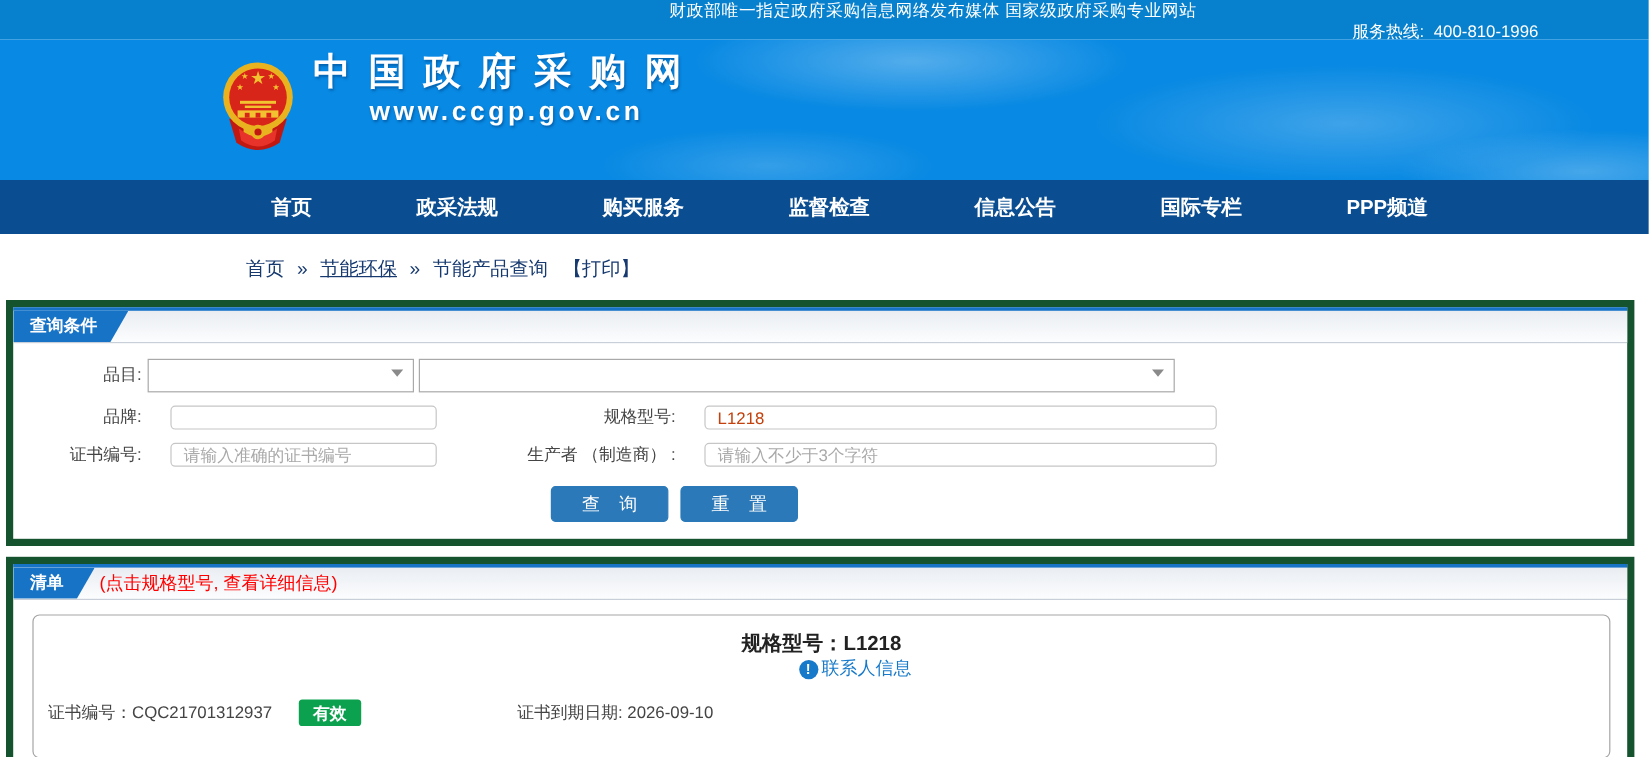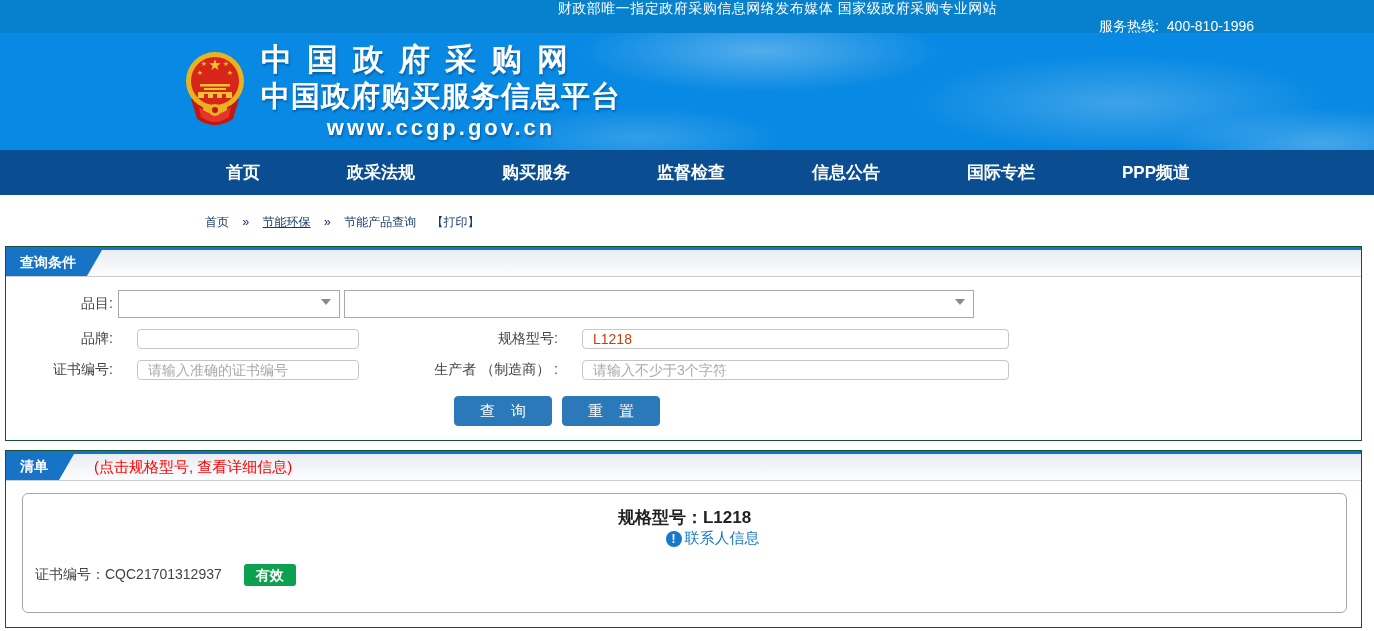--- a/index.html
+++ b/index.html
@@ -2,21 +2,21 @@
 <html><head>
 <meta charset="utf-8">
 <style>
   * { margin:0; padding:0; box-sizing:border-box; }
   html,body { width:1374px; height:631px; overflow:hidden;
     font-family:"Liberation Sans","DejaVu Sans",sans-serif; background:#fff; color:#333; }
 
   
   .topbar { height:33px; background:#0781ce; display:flex; align-items:center; color:#fff; font-size:14px;flex-direction:column; }
   .topbar .left { margin-left:181px; letter-spacing:0.5px; }
-  .topbar .right { margin-left:auto; margin-right:120px; display:flex; gap:8px; }
+  .topbar .right { margin-left:auto; margin-right:92px; display:flex; gap:8px; }
 
   
   .header { height:117px; background:#0889e3; position:relative; overflow:hidden; }
   .header::before { content:""; position:absolute; inset:0;
     background:
       radial-gradient(ellipse 260px 60px at 760px 18px, rgba(255,255,255,.30), rgba(255,255,255,0) 70%),
       radial-gradient(ellipse 300px 70px at 1120px 70px, rgba(255,255,255,.22), rgba(255,255,255,0) 70%),
       radial-gradient(ellipse 220px 50px at 1320px 110px, rgba(255,255,255,.25), rgba(255,255,255,0) 70%),
       radial-gradient(ellipse 200px 45px at 640px 105px, rgba(255,255,255,.18), rgba(255,255,255,0) 70%);
   }
@@ -25,34 +25,34 @@
   .brand-text { margin-left:14px; color:#fff; text-shadow:1px 2px 2px rgba(0,50,110,.45); }
   .brand-line1 { font-size:31px; font-weight:bold; letter-spacing:15px; line-height:38px; white-space:nowrap; }
   .brand-line2 { font-size:29px; font-weight:bold; letter-spacing:1px; line-height:35px; white-space:nowrap; }
   .brand-line3 { font-size:22px; font-weight:bold; letter-spacing:3px; text-align:center; line-height:28px; }
 
   
   .nav { height:45px; background:#0a4d90; display:flex; align-items:center; padding-left:226px; }
   .nav a { color:#fff; font-size:17px; font-weight:bold; text-decoration:none; margin-right:87px; white-space:nowrap; }
 
   
-  .breadcrumb { padding:19px 0 15px 205px; font-size:12px; color:#16396f;font-family:Liberation Mono, monospace; }
+  .breadcrumb { padding:19px 0 15px 205px; font-size:16px; color:#16396f; }
   .breadcrumb a { color:#16396f; text-decoration:none; }
   .breadcrumb a.u { text-decoration:underline; }
   .breadcrumb .sep { margin:0 6px; }
   .breadcrumb .print { margin-left:8px; }
 
   
-  .panel { margin:0 12px 0 5px; border:1px solid #14532d; background:#fff; }
+  .panel { margin:0 12px 0 5px; border:6px solid #14532d; background:#fff; }
   .panel-bar { height:30px; border-top:3px solid #1773c6; border-bottom:1px solid #c9cfd8;
     background:linear-gradient(#e9edf2,#fcfdfe); display:flex; align-items:stretch; }
   .tab { background:#1773c6; color:#fff; font-size:14px; font-weight:bold;
     display:flex; align-items:center; padding:0 26px 0 14px;
     clip-path:polygon(0 0,100% 0,calc(100% - 15px) 100%,0 100%); }
-  .hint { color:#f00; font-size:15px; align-self:center; margin-left:20px; }
+  .hint { color:#f00; font-size:15px; align-self:center; margin-left:4px; }
 
   
   .form { padding:13px 0 12px 0; }
   .frow { display:flex; align-items:center; margin-bottom:11px; }
   .flabel { width:112px; text-align:right; padding-right:5px; font-size:14px; color:#444; white-space:nowrap; }
   .flabel2 { width:204px; text-align:right; padding-right:5px; font-size:14px; color:#444; white-space:nowrap; }
   .sel { height:28px; border:1px solid #a9a9a9; background:#fff; display:flex; align-items:center; position:relative; }
   .sel .arr { position:absolute; right:8px; top:8px; width:0; height:0;
     border-left:5px solid transparent; border-right:5px solid transparent; border-top:6px solid #8a8a8a; }
   .sel1 { width:222px; margin-right:4px; }
@@ -111,21 +111,20 @@
       <rect x="15" y="51" width="34" height="6" fill="#f3c231"></rect>
       <rect x="21" y="53" width="4" height="4" fill="#d8251a"></rect>
       <rect x="30" y="53" width="4" height="4" fill="#d8251a"></rect>
       <rect x="39" y="53" width="4" height="4" fill="#d8251a"></rect>
       <path d="M20 64 Q32 72 44 64 L44 69 Q32 77 20 69 Z" fill="#e9b320"></path>
       <circle cx="32" cy="69" r="6" fill="#e9b320"></circle>
       <circle cx="32" cy="69" r="3" fill="#c21812"></circle>
     </svg>
     <div class="brand-text">
       <div class="brand-line1">中国政府采购网</div>
-      <div class="brand-line2">中国政府购买服务信息平台</div>
       <div class="brand-line3">www.ccgp.gov.cn</div>
     </div>
   </div>
 </div>
 
 <div class="nav">
   <a href="#">首页</a>
   <a href="#">政采法规</a>
   <a href="#">购买服务</a>
   <a href="#">监督检查</a>
@@ -196,16 +195,17 @@
       <a href="#" class="contact">
         <span class="info-ic">!</span>
         <span>联系人信息</span>
       </a>
     </div>
     <div class="card-grid">
       <div class="cert-cell">
         <span>证书编号：CQC21701312937</span>
         <span class="badge">有效</span>
       </div>
+      <div>证书到期日期: 2026-09-10</div>
 
     </div>
   </div>
 </div>
 
 </body></html>

